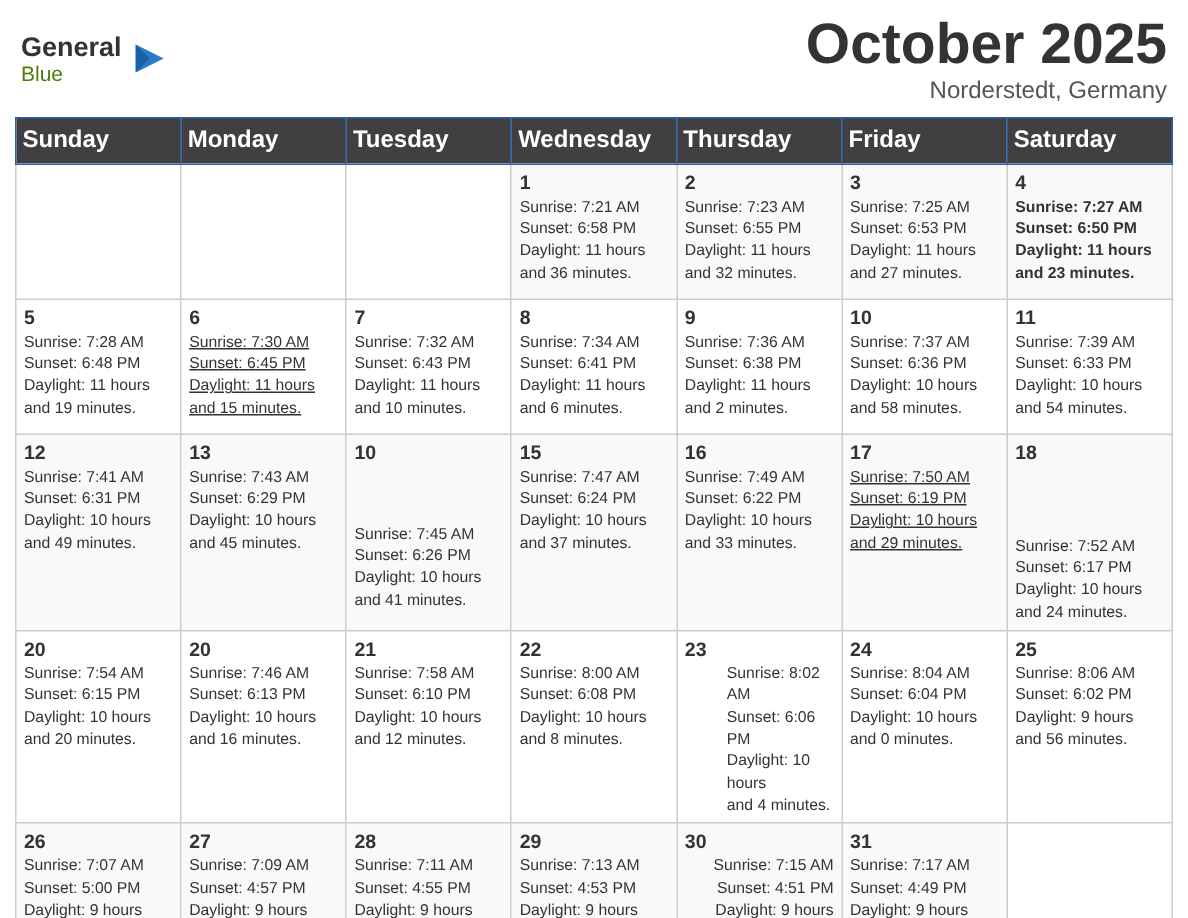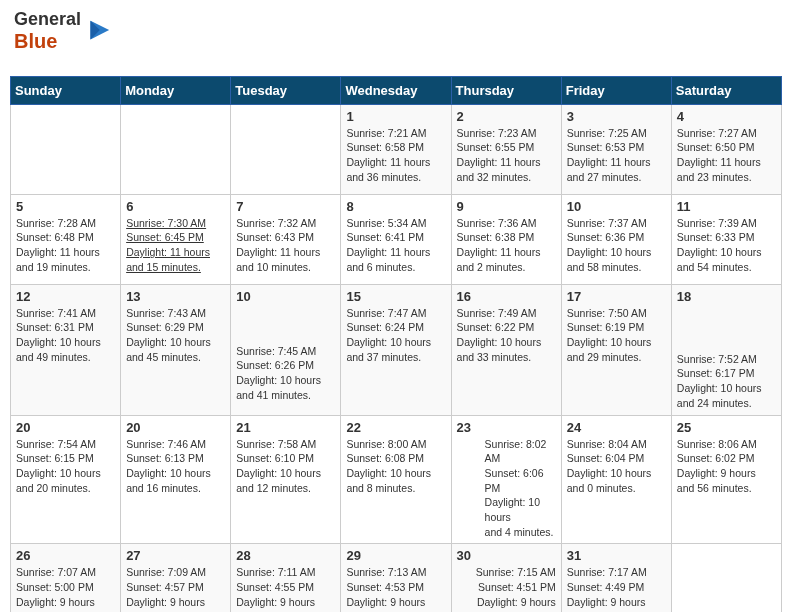--- a/index.html
+++ b/index.html
@@ -7,21 +7,21 @@
       font-family: Arial, sans-serif;
       background: #fff;
       width: 792px;
       min-height: 612px;
       padding: 10px;
     }
     .header {
       display: flex;
       justify-content: space-between;
       align-items: center;
-      margin-bottom: 24px;
+      margin-bottom: 8px;
       padding: 0 4px;
     }
     .logo {
       display: flex;
       align-items: center;
       gap: 0;
     }
     .logo-text {
       display: flex;
       flex-direction: column;
@@ -44,23 +44,23 @@
     .location {
       font-size: 16px;
       color: #555;
     }
     table {
       width: 100%;
       border-collapse: collapse;
       table-layout: fixed;
     }
     thead tr th {
-      background-color: #0c4a6e;
+      background-color: #404040;
       color: white;
-      font-size: 13px;
+      font-size: 16px;
       font-weight: bold;
       padding: 6px 4px;
       text-align: left;
       border: 1px solid #2a5fa8;
     }
     tbody tr td {
       border: 1px solid #ccc;
       vertical-align: top;
       padding: 4px 5px;
       font-size: 11px;
@@ -86,26 +86,30 @@
       background: #fff !important;
     }
   </style>
 </head>
 <body>
 
 <div class="header">
   <div class="logo">
     <div class="logo-text">
       <span style="font-size:18px;font-weight:bold;color:#333;">General</span>
-      <span style="font-size:20px;font-weight:bold;color:#c2410c;">Blue</span>
+      <span style="font-size:14px;font-weight:normal;color:#4d7c0f;">Blue</span>
     </div>
     <svg class="logo-icon" viewBox="0 0 30 30" xmlns="http://www.w3.org/2000/svg">
       <polygon points="8,4 28,14 8,24" fill="#2a7ac7"></polygon>
       <polygon points="8,4 18,14 8,24" fill="#1a5fa8"></polygon>
     </svg>
+  </div>
+  <div class="title-block">
+    <div class="month-title">October 2025</div>
+    <div class="location">Norderstedt, Germany</div>
   </div>
 </div>
 
 <table>
   <thead>
     <tr>
     <th>Sunday</th>
         <th>Monday</th>
         <th>Tuesday</th>
         <th>Wednesday</th>
@@ -135,21 +139,21 @@
         </td>
         <td>
           <span class="day-num">3</span>
           <div class="day-info" style="white-space: pre-line;">Sunrise: 7:25 AM
 Sunset: 6:53 PM
 Daylight: 11 hours
 and 27 minutes.</div>
         </td>
         <td>
           <span class="day-num">4</span>
-          <div class="day-info" style="white-space: pre-line;">Sunrise: 7:27 AM
+          <div class="day-info" style="white-space: pre-line; font-weight: bold;">Sunrise: 7:27 AM
 Sunset: 6:50 PM
 Daylight: 11 hours
 and 23 minutes.</div>
         </td>
       </tr>
       <tr>
         <td>
           <span class="day-num">5</span>
           <div class="day-info" style="white-space: pre-line;">Sunrise: 7:28 AM
 Sunset: 6:48 PM
@@ -165,21 +169,21 @@
         </td>
         <td>
           <span class="day-num">7</span>
           <div class="day-info" style="white-space: pre-line;">Sunrise: 7:32 AM
 Sunset: 6:43 PM
 Daylight: 11 hours
 and 10 minutes.</div>
         </td>
         <td>
           <span class="day-num">8</span>
-          <div class="day-info" style="white-space: pre-line;">Sunrise: 5:34 AM
+          <div class="day-info" style="white-space: pre-line;">Sunrise: 7:34 AM
 Sunset: 6:41 PM
 Daylight: 11 hours
 and 6 minutes.</div>
         </td>
         <td>
           <span class="day-num">9</span>
           <div class="day-info" style="white-space: pre-line;">Sunrise: 7:36 AM
 Sunset: 6:38 PM
 Daylight: 11 hours
 and 2 minutes.</div>
@@ -230,21 +234,21 @@
         </td>
         <td>
           <span class="day-num">16</span>
           <div class="day-info" style="white-space: pre-line;">Sunrise: 7:49 AM
 Sunset: 6:22 PM
 Daylight: 10 hours
 and 33 minutes.</div>
         </td>
         <td>
           <span class="day-num">17</span>
-          <div class="day-info" style="white-space: pre-line;">Sunrise: 7:50 AM
+          <div class="day-info" style="white-space: pre-line; text-decoration: underline;">Sunrise: 7:50 AM
 Sunset: 6:19 PM
 Daylight: 10 hours
 and 29 minutes.</div>
         </td>
         <td>
           <span class="day-num">18</span>
           <div class="day-info" style="white-space: pre-line; margin-top: 48px;">Sunrise: 7:52 AM
 Sunset: 6:17 PM
 Daylight: 10 hours
 and 24 minutes.</div>

